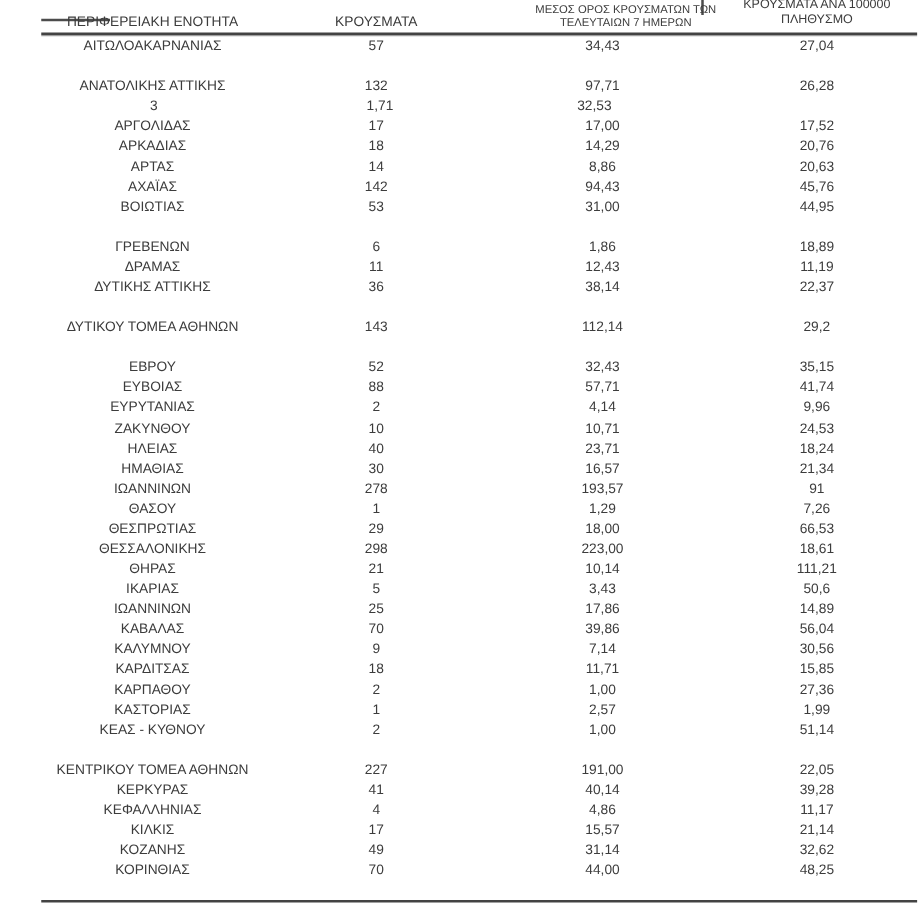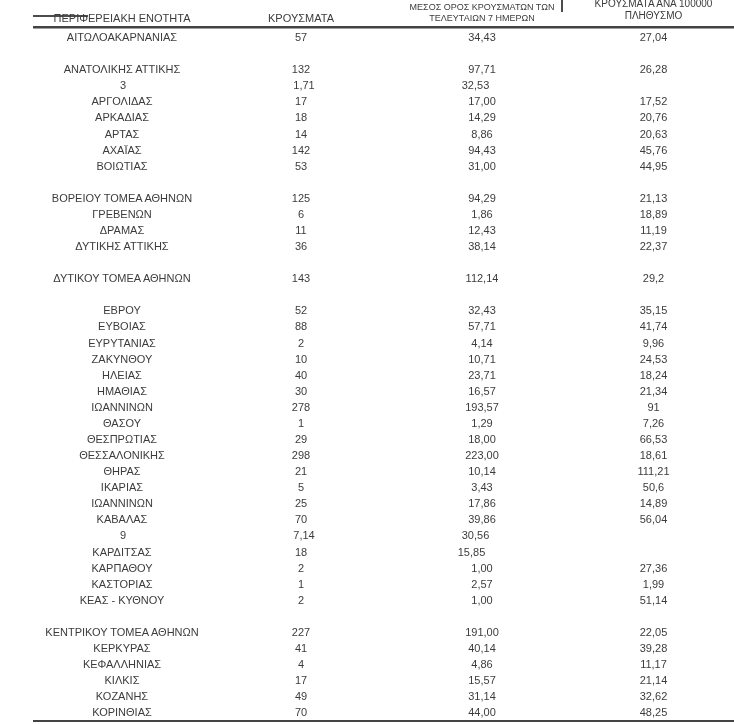--- a/index.html
+++ b/index.html
@@ -12,21 +12,21 @@
     color:#3c3c3c;
   }
   #table{position:absolute;left:33px;top:0;width:701px;height:724px;}
 
   
   .header{position:absolute;left:0;top:0;width:701px;height:26px;display:flex;}
   .hcol{display:flex;align-items:flex-end;justify-content:center;text-align:center;}
   .hcol .hlabel{display:block;}
   .c0{width:178px;}
   .c1{width:180px;}
-  .c2{width:182px;}
+  .c2{width:182px;justify-content:flex-end;}
   .c3{width:161px;}
   .hcol.c0 .hlabel,.hcol.c1 .hlabel{font-size:11px;line-height:12px;padding-bottom:2px;white-space:nowrap;}
   .hcol.c2 .hstack{font-size:9px;line-height:11px;padding-bottom:2px;white-space:nowrap;}
   .hcol.c3 .hstack{font-size:10px;line-height:11.5px;padding-bottom:4px;white-space:nowrap;transform:translateY(-1px);}
 
   
   .rule-main{position:absolute;left:0;top:26px;width:701px;height:2px;background:#434343;}
   .rule-aa{position:absolute;left:0;top:28px;width:701px;height:1px;background:#9e9e9e;}
   .rule-bottom{position:absolute;left:0;top:720px;width:701px;height:2px;background:#434343;}
   .topleft-segment{position:absolute;left:0;top:15px;width:55px;height:1.5px;background:#4c4c4c;}
@@ -115,26 +115,20 @@
           <div class="cell c3">45,76</div>
         </div>
         <div class="row">
           <div class="cell c0">ΒΟΙΩΤΙΑΣ</div>
           <div class="cell c1">53</div>
           <div class="cell c2">31,00</div>
           <div class="cell c3">44,95</div>
         </div>
         <div class="row spacer"></div>
         <div class="row">
-          <div class="cell c0">ΒΟΡΕΙΟΥ ΤΟΜΕΑ ΑΘΗΝΩΝ</div>
-          <div class="cell c1">125</div>
-          <div class="cell c2">94,29</div>
-          <div class="cell c3">21,13</div>
-        </div>
-        <div class="row">
           <div class="cell c0">ΓΡΕΒΕΝΩΝ</div>
           <div class="cell c1">6</div>
           <div class="cell c2">1,86</div>
           <div class="cell c3">18,89</div>
         </div>
         <div class="row">
           <div class="cell c0">ΔΡΑΜΑΣ</div>
           <div class="cell c1">11</div>
           <div class="cell c2">12,43</div>
           <div class="cell c3">11,19</div>
@@ -231,27 +225,29 @@
           <div class="cell c2">17,86</div>
           <div class="cell c3">14,89</div>
         </div>
         <div class="row">
           <div class="cell c0">ΚΑΒΑΛΑΣ</div>
           <div class="cell c1">70</div>
           <div class="cell c2">39,86</div>
           <div class="cell c3">56,04</div>
         </div>
         <div class="row">
+          <div class="cell c0">ΚΑΛΥΜΝΟΥ</div>
           <div class="cell c1">9</div>
           <div class="cell c2">7,14</div>
           <div class="cell c3">30,56</div>
         </div>
         <div class="row">
           <div class="cell c0">ΚΑΡΔΙΤΣΑΣ</div>
           <div class="cell c1">18</div>
+          <div class="cell c2">11,71</div>
           <div class="cell c3">15,85</div>
         </div>
         <div class="row">
           <div class="cell c0">ΚΑΡΠΑΘΟΥ</div>
           <div class="cell c1">2</div>
           <div class="cell c2">1,00</div>
           <div class="cell c3">27,36</div>
         </div>
         <div class="row">
           <div class="cell c0">ΚΑΣΤΟΡΙΑΣ</div>

